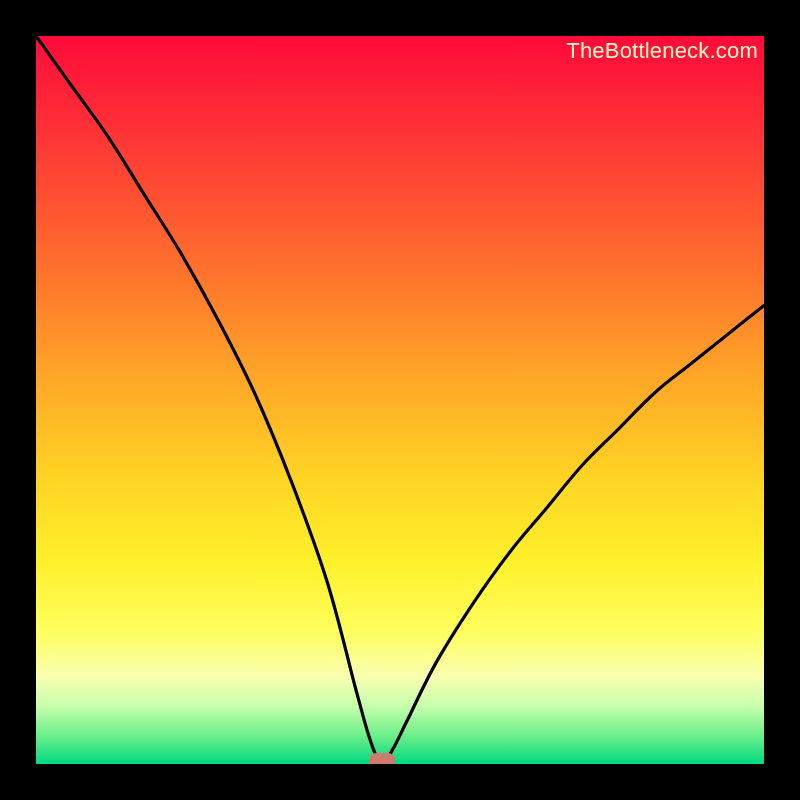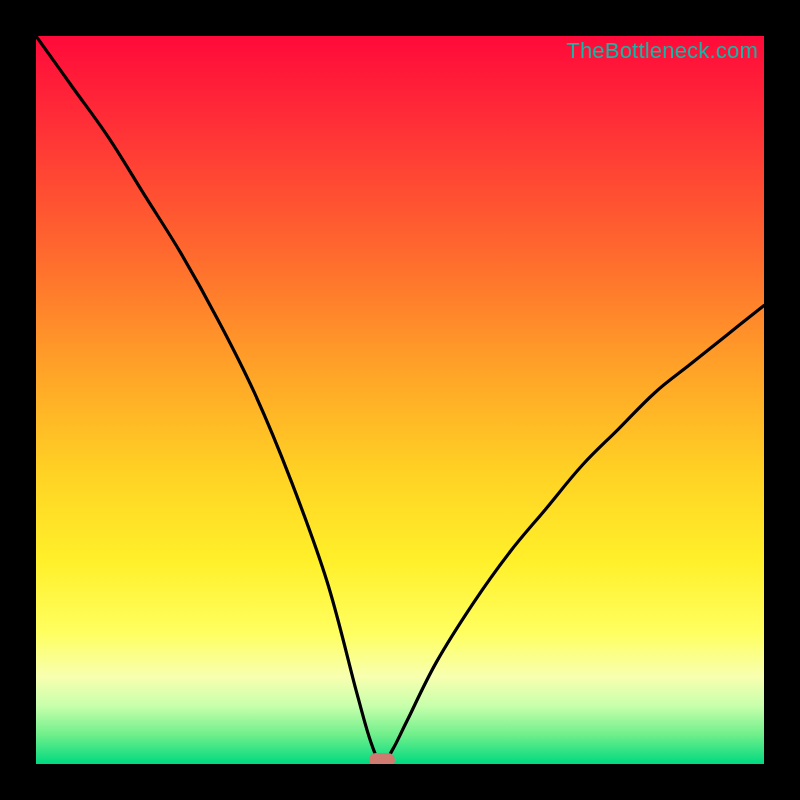--- a/index.html
+++ b/index.html
@@ -37,21 +37,21 @@
       #c8ffac 92%,
       #6fef8b 96%,
       #00d980 100%
     );
     overflow: hidden;
   }
   .watermark {
     position: absolute;
     top: 38px;
     right: 42px;
-    color: #14b8a6;
+    color: #fef9c3;
     font-size: 22px;
     font-weight: 500;
     letter-spacing: 0.2px;
     user-select: none;
   }
   svg.curve {
     position: absolute;
     left: 0;
     top: 0;
     width: 728px;

